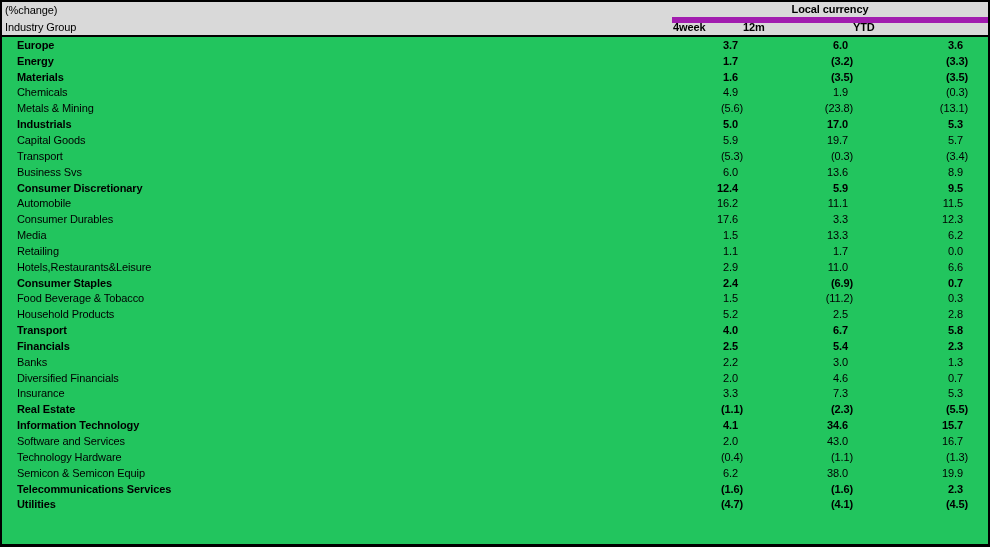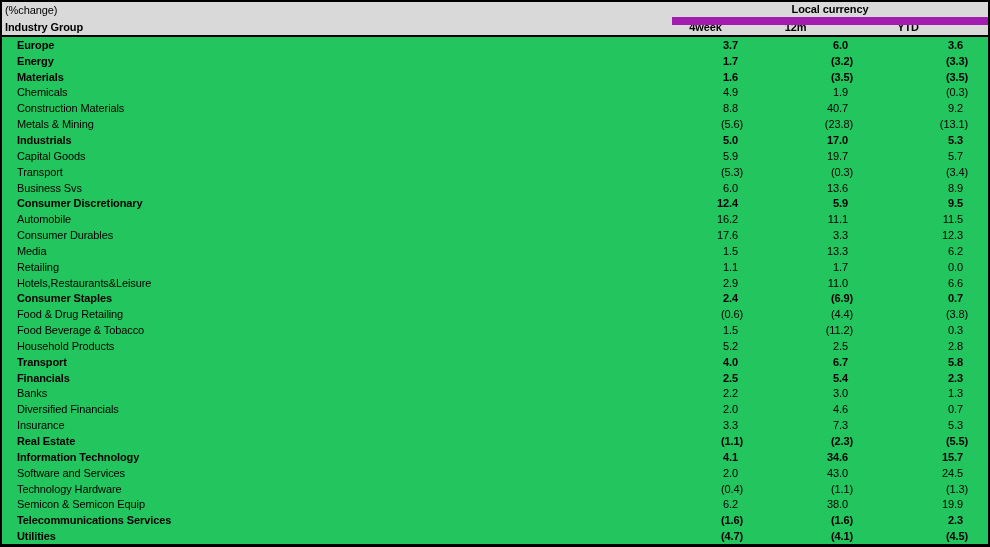--- a/index.html
+++ b/index.html
@@ -20,32 +20,32 @@
   .header {
     background: #d9d9d9;
     border-bottom: 2px solid #000;
     height: 33px;
     position: relative;
   }
   .hrow1 { position: relative; height: 17px; }
   .pct { position: absolute; left: 3px; top: 2px; white-space: nowrap; }
   .lc {
     position: absolute; left: 670px; right: 0; top: 0; height: 15px;
-    border-bottom: 8px solid #a21caf;
+    border-bottom: 6px solid #a21caf;
     text-align: center; font-weight: bold; line-height: 15px;
   }
   .hrow2 {
     height: 16px;
     display: grid;
     grid-template-columns: 671px 70px 110px 115px 1fr;
     align-items: center;
     line-height: 15px;
   }
-  .hlabel { padding-left: 3px; font-weight: bold; white-space: nowrap; }
-  .hcol { text-align: center; font-weight: bold; padding-right: 5px; white-space: nowrap; }
+  .hlabel { padding-left: 3px; font-weight: normal; white-space: nowrap; }
+  .hcol { text-align: left; font-weight: bold; padding-right: 5px; white-space: nowrap; }
   .body {
     height: 507px;
     display: grid;
     grid-template-rows: repeat(32, 1fr);
   }
   .row {
     display: grid;
     grid-template-columns: 671px 70px 110px 115px 1fr;
     align-items: center;
     overflow: hidden;
@@ -97,27 +97,20 @@
         <span></span>
       </div>
       <div class="row sub">
         <span class="label">Chemicals</span>
         <span class="val pos">4.9</span>
         <span class="val pos">1.9</span>
         <span class="val neg">(0.3)</span>
         <span></span>
       </div>
       <div class="row sub">
-        <span class="label">Construction Materials</span>
-        <span class="val pos">8.8</span>
-        <span class="val pos">40.7</span>
-        <span class="val pos">9.2</span>
-        <span></span>
-      </div>
-      <div class="row sub">
         <span class="label">Metals &amp; Mining</span>
         <span class="val neg">(5.6)</span>
         <span class="val neg">(23.8)</span>
         <span class="val neg">(13.1)</span>
         <span></span>
       </div>
       <div class="row group">
         <span class="label">Industrials</span>
         <span class="val pos">5.0</span>
         <span class="val pos">17.0</span>
@@ -188,27 +181,20 @@
         <span></span>
       </div>
       <div class="row group">
         <span class="label">Consumer Staples</span>
         <span class="val pos">2.4</span>
         <span class="val neg">(6.9)</span>
         <span class="val pos">0.7</span>
         <span></span>
       </div>
       <div class="row sub">
-        <span class="label">Food &amp; Drug Retailing</span>
-        <span class="val neg">(0.6)</span>
-        <span class="val neg">(4.4)</span>
-        <span class="val neg">(3.8)</span>
-        <span></span>
-      </div>
-      <div class="row sub">
         <span class="label">Food Beverage &amp; Tobacco</span>
         <span class="val pos">1.5</span>
         <span class="val neg">(11.2)</span>
         <span class="val pos">0.3</span>
         <span></span>
       </div>
       <div class="row sub">
         <span class="label">Household Products</span>
         <span class="val pos">5.2</span>
         <span class="val pos">2.5</span>
@@ -261,21 +247,21 @@
         <span class="label">Information Technology</span>
         <span class="val pos">4.1</span>
         <span class="val pos">34.6</span>
         <span class="val pos">15.7</span>
         <span></span>
       </div>
       <div class="row sub">
         <span class="label">Software and Services</span>
         <span class="val pos">2.0</span>
         <span class="val pos">43.0</span>
-        <span class="val pos">24.5</span>
+        <span class="val pos">16.7</span>
         <span></span>
       </div>
       <div class="row sub">
         <span class="label">Technology Hardware</span>
         <span class="val neg">(0.4)</span>
         <span class="val neg">(1.1)</span>
         <span class="val neg">(1.3)</span>
         <span></span>
       </div>
       <div class="row sub">

